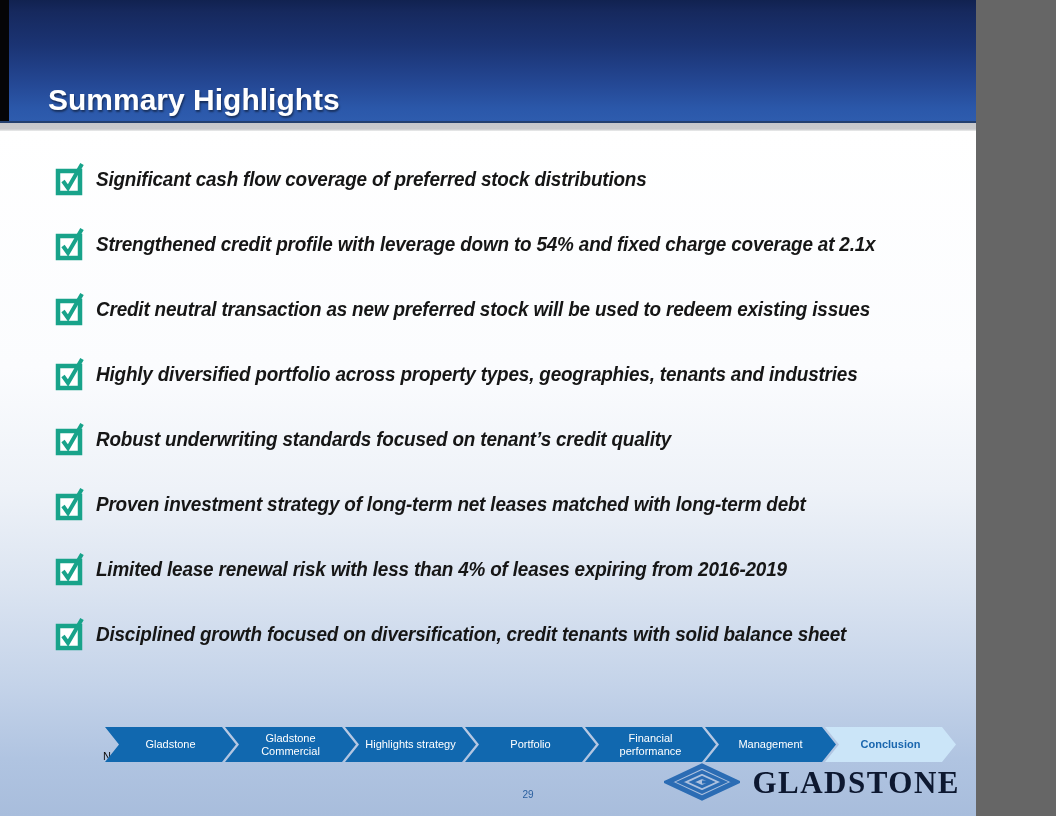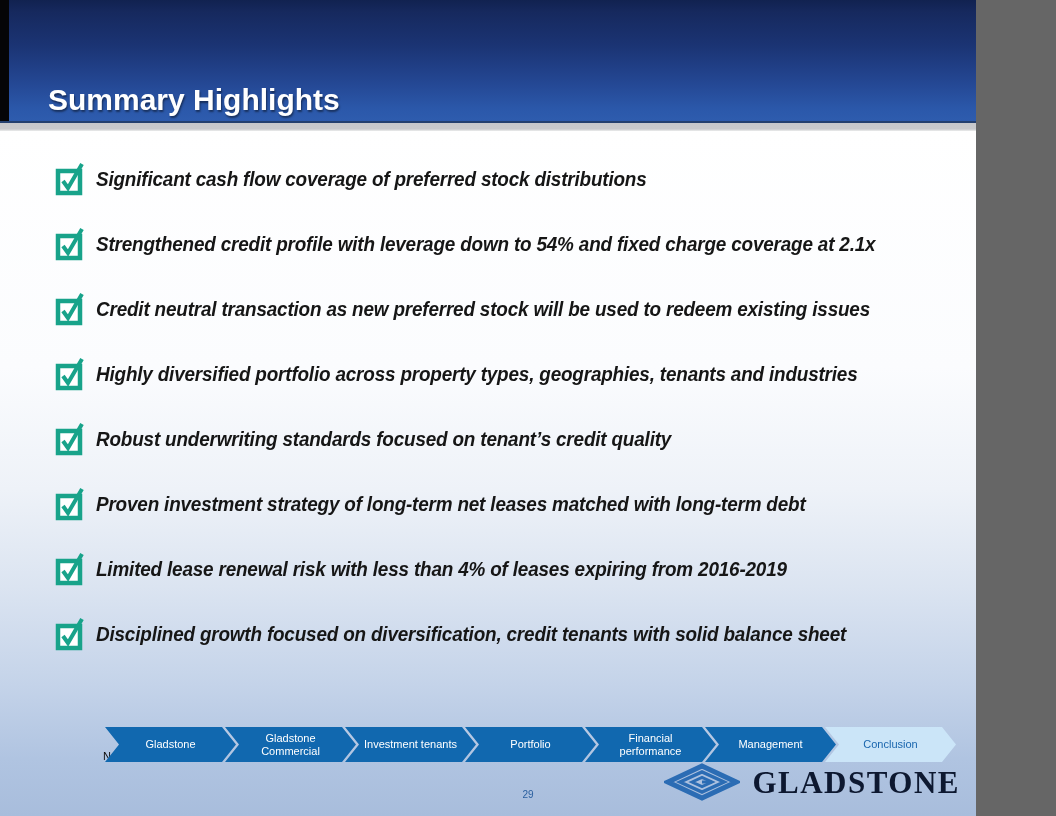--- a/index.html
+++ b/index.html
@@ -64,21 +64,21 @@
     background:#1168af;
     color:#ffffff;
     display:flex;align-items:center;justify-content:center;
     text-align:center;font-size:11px;line-height:1.15;
     clip-path:polygon(14px 50%, 0 0, calc(100% - 14px) 0, 100% 50%, calc(100% - 14px) 100%, 0 100%);
     cursor:pointer;
   }
   .seg:first-child{margin-left:0;}
   .seg .seg-label{display:block;padding:0 18px;}
   .seg.active{
-    background:#cbe5f8;color:#1a66ae;font-weight:normal;
+    background:#cbe5f8;color:#1a66ae;font-weight:bold;
   }
 
   
   .pageno{
     position:absolute;left:0;top:789px;width:1056px;
     text-align:center;font-size:10px;color:#2a5f9f;
   }
 
   
   .logo{
@@ -175,21 +175,21 @@
   <div class="note">Note: As of 3/31/16</div>
 
   <div class="nav">
     <div class="seg">
       <span class="seg-label">Gladstone</span>
     </div>
     <div class="seg">
       <span class="seg-label">Gladstone Commercial</span>
     </div>
     <div class="seg">
-      <span class="seg-label">Investment tenants</span>
+      <span class="seg-label">Highlights strategy</span>
     </div>
     <div class="seg">
       <span class="seg-label">Portfolio</span>
     </div>
     <div class="seg">
       <span class="seg-label">Financial performance</span>
     </div>
     <div class="seg">
       <span class="seg-label">Management</span>
     </div>

